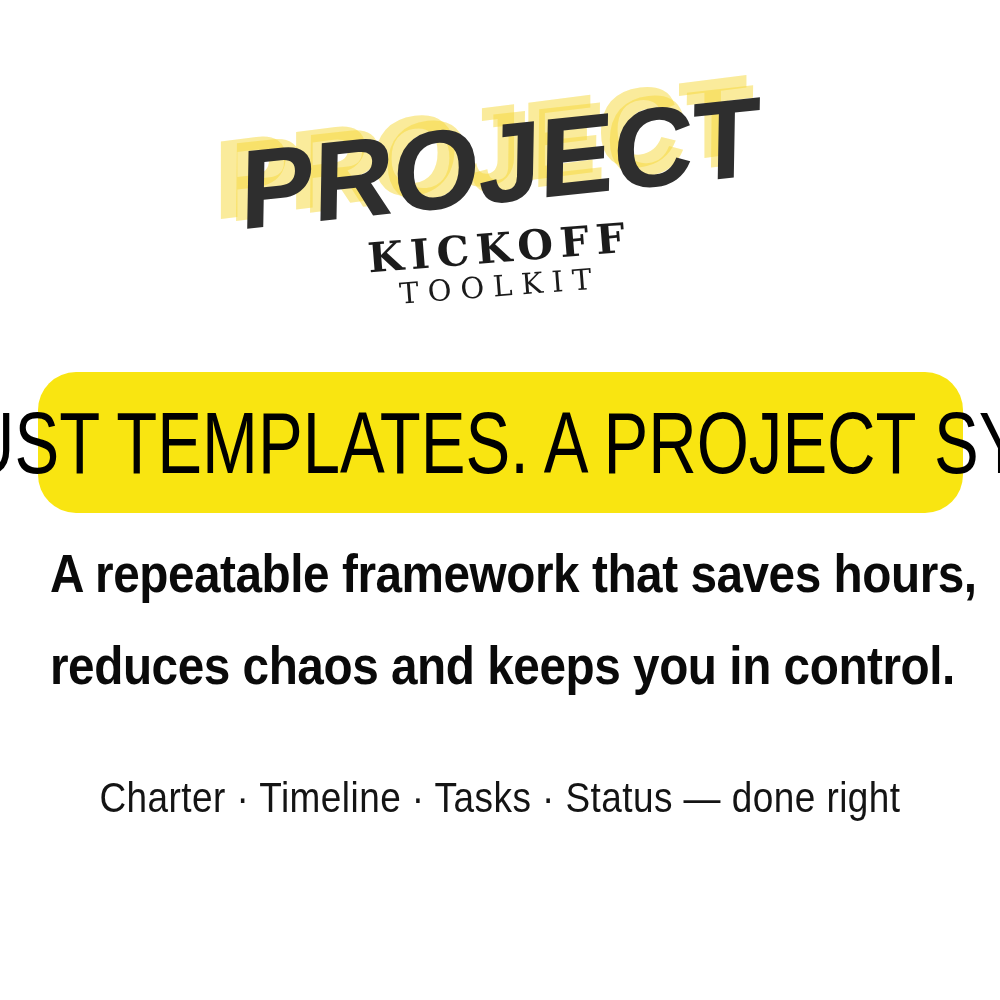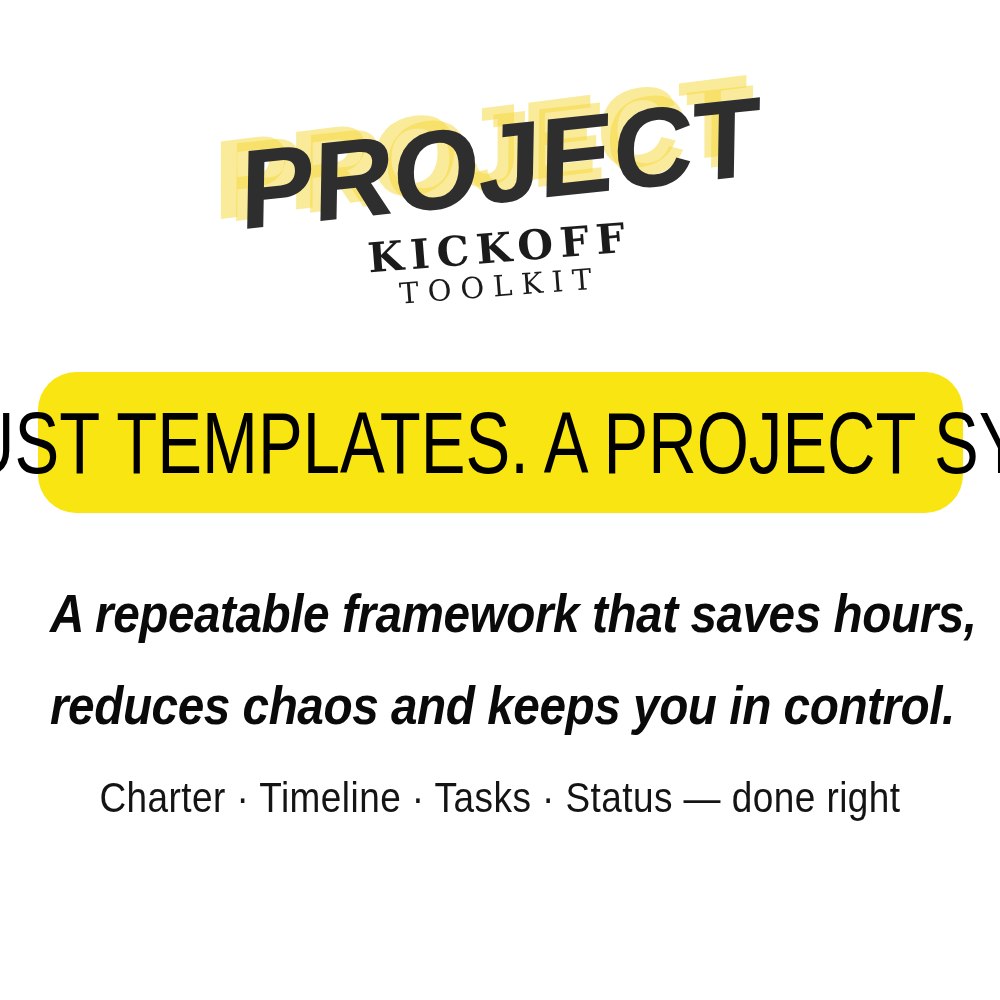--- a/index.html
+++ b/index.html
@@ -133,24 +133,23 @@
     color: #000000;
     white-space: nowrap;
     transform: scaleX(0.86) scaleY(1.12);
     transform-origin: 50% 50%;
   }
 
   
   .body-copy {
     position: absolute;
     left: 0;
-    top: 568px;
-    width: 1000px;
-    text-align: center;
-    font-style: italic;
+    top: 528px;
+    width: 1000px;
+    text-align: center;
   }
 
   .body-line {
     font-family: "Liberation Sans Narrow", "Liberation Sans", sans-serif;
     font-weight: bold;
     font-size: 53px;
     line-height: 92px;
     letter-spacing: -0.5px;
     color: #0A0A0A;
     white-space: nowrap;

